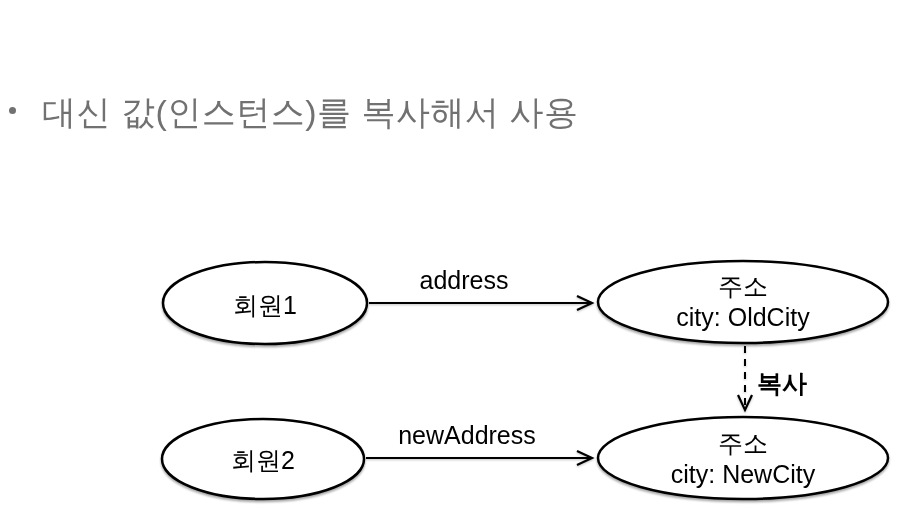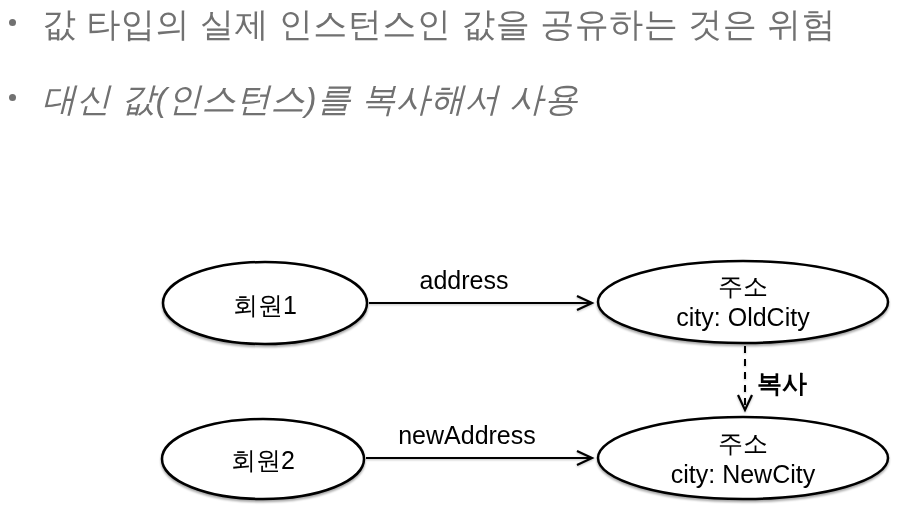--- a/index.html
+++ b/index.html
@@ -11,21 +11,21 @@
     overflow: hidden;
     font-family: "Liberation Sans", sans-serif;
   }
   .bullet-row {
     position: absolute;
     left: 9px;
     display: flex;
     align-items: flex-start;
   }
   .bullet-row.first  { top: 3px; }
-  .bullet-row.second { top: 78px; font-style: italic; }
+  .bullet-row.second { top: 91px; }
   .bullet-dot {
     flex: none;
     width: 7px;
     height: 7px;
     border-radius: 50%;
     background: #717171;
     margin-top: 16px;
   }
   .bullet-text {
     margin-left: 26px;
@@ -63,24 +63,20 @@
   .copy-label {
     text-anchor: start;
     font-weight: bold;
   }
 </style>
 </head>
 <body>
 
 <div class="slide">
 
-  <div class="bullet-row first">
-    <span class="bullet-dot"></span>
-    <span class="bullet-text">값 타입의 실제 인스턴스인 값을 공유하는 것은 위험</span>
-  </div>
 
   <div class="bullet-row second">
     <span class="bullet-dot"></span>
     <span class="bullet-text">대신 값(인스턴스)를 복사해서 사용</span>
   </div>
 
   <svg class="diagram" width="898" height="276" viewBox="0 0 898 276">
     <defs>
       <marker id="arrowhead" viewBox="0 0 20 20" markerWidth="20" markerHeight="20" refX="17" refY="9" orient="auto" markerUnits="userSpaceOnUse">
         <path d="M2,2 L17,9 L2,16" fill="none" stroke="#000000" stroke-width="2.2"></path>

